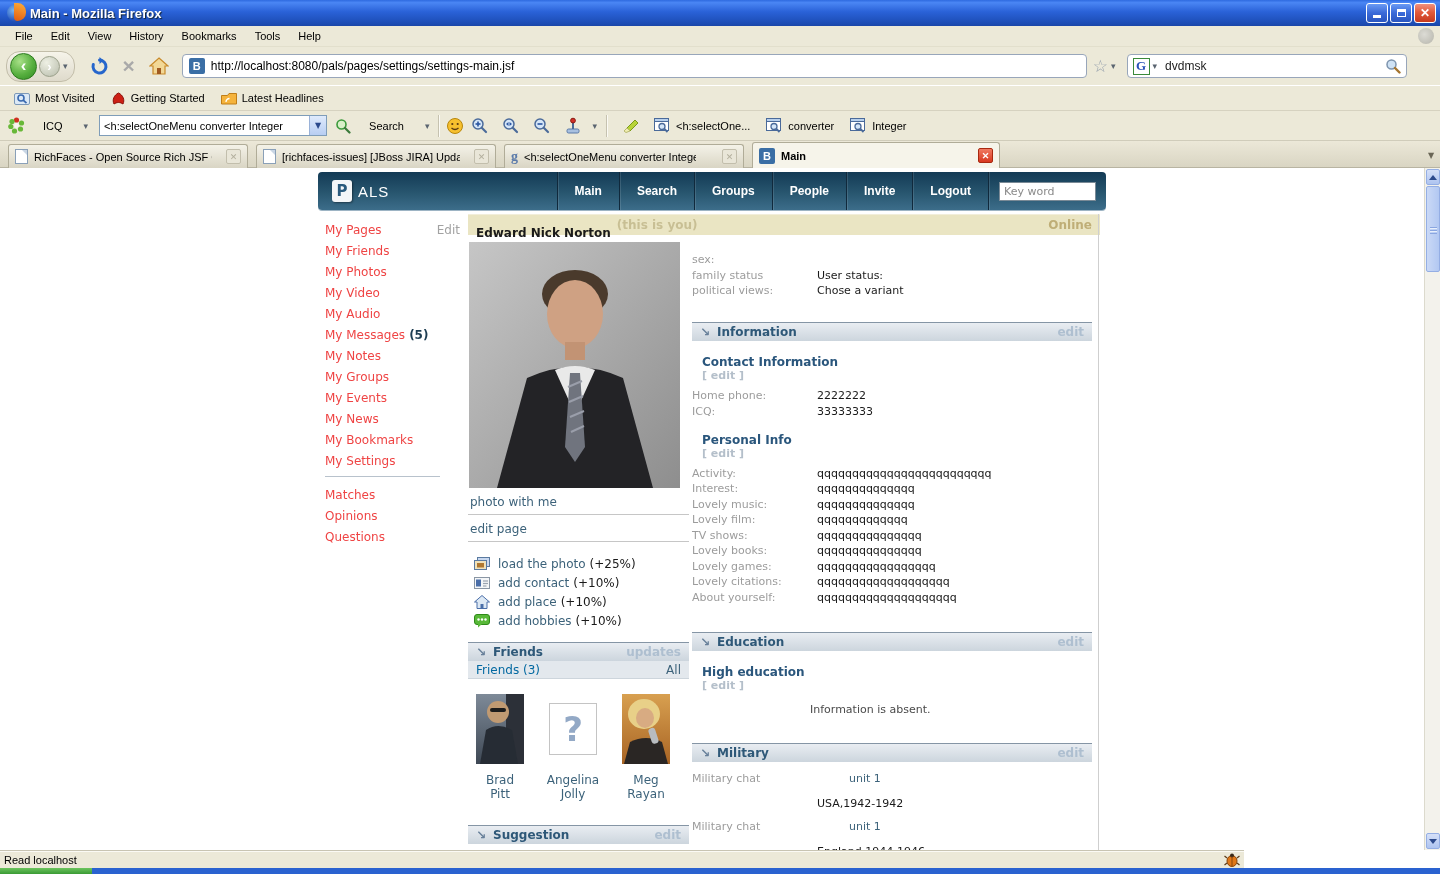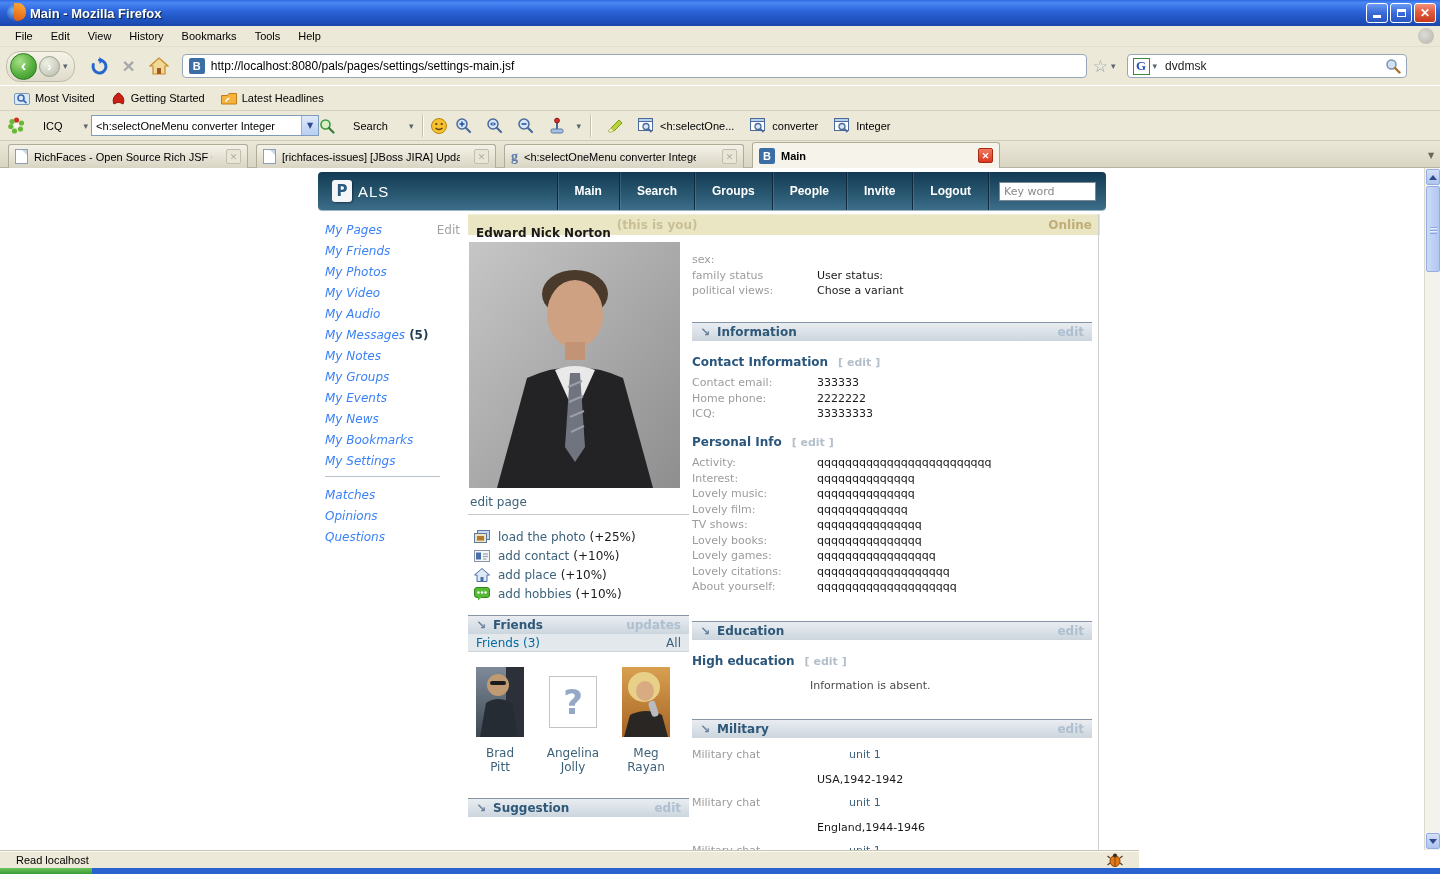--- a/index.html
+++ b/index.html
@@ -59,21 +59,21 @@
 
   
   .bookmarksbar { position:absolute; left:0; top:85px; width:1440px; height:26px; background:#ece9d8;
     display:flex; align-items:center; padding-left:6px; border-top:1px solid #fff; border-bottom:1px solid #d6d2c0; }
   .bm-item { display:flex; align-items:center; gap:5px; padding:2px 8px; color:#000; }
 
   
   .addonbar { position:absolute; left:0; top:111px; width:1440px; height:30px; background:#ece9d8;
     display:flex; align-items:center; padding-left:8px; border-bottom:1px solid #d0ccba; }
   .sep { width:2px; height:22px; border-left:1px solid #c6c2b0; border-right:1px solid #fbfaf4; margin:0 6px; }
-  .combo { width:228px; height:21px; background:#fff; border:1px solid #7f9db9; display:flex; align-items:center; margin:0 0; }
+  .combo { width:228px; height:21px; background:#fff; border:1px solid #7f9db9; display:flex; align-items:center; margin:0 8px; }
   .combo input { border:none; outline:none; flex:1; font-size:11px; font-family:"Liberation Sans",sans-serif; padding-left:4px; background:transparent; }
   .combo-btn { width:17px; height:19px; background:linear-gradient(180deg,#dfeafc,#b8cef2); border-left:1px solid #9ab2d8;
     color:#2c4a8c; font-size:8px; display:flex; align-items:center; justify-content:center; font-family:"DejaVu Sans",sans-serif; }
   .addon-label { margin:0 18px; color:#000; }
   .find-btn { display:flex; align-items:center; gap:5px; margin:0 8px; }
 
   
   .tabbar { position:absolute; left:0; top:141px; width:1440px; height:27px;
     background:linear-gradient(180deg,#ece8d8,#d9d5c3); border-bottom:1px solid #b8b4a2; }
   .tab { position:absolute; top:3px; height:24px; border:1px solid #b0ac98; border-bottom:none; border-radius:3px 3px 0 0;
@@ -103,21 +103,21 @@
   .pals-nav { display:flex; height:100%; align-items:stretch; }
   .pals-nav-item { color:#fff; font-weight:bold; font-size:12px; display:flex; align-items:center; padding:0 17px;
     border-left:1px solid #10293c; box-shadow:inset 1px 0 0 rgba(255,255,255,.12); font-family:"Liberation Sans",sans-serif; }
   .keyword-wrap { display:flex; align-items:center; border-left:1px solid #10293c; box-shadow:inset 1px 0 0 rgba(255,255,255,.12); height:100%; padding:0 10px; }
   .keyword-wrap input { width:97px; height:19px; border:1px solid #7a8a96; font-size:11px; color:#8a8a8a;
     font-family:"DejaVu Sans",sans-serif; padding-left:4px; background:#fff; outline:none; }
 
   
   .sidebar { position:absolute; left:325px; top:56px; width:135px; }
   .side-item { display:flex; align-items:baseline; margin-bottom:8px; line-height:13px; }
-  .side-link { color:#3b82f6; font-size:12px;font-style:italic; }
+  .side-link { color:#ef4444; font-size:12px; }
   .side-badge { font-weight:bold; color:#1d3d52; margin-left:4px; font-size:12px; }
   .side-edit { margin-left:auto; color:#a2a2a2; font-size:12px; }
   .side-divider { border-top:1px solid #b8c2cc; margin:4px 0 12px 0; width:115px; }
 
   
   .profile-bar { position:absolute; left:468px; top:46px; width:632px; height:21px; background:#eae5c3;
     display:flex; align-items:center; padding:0 8px; border-top:1px solid #f2eeda; }
   .profile-name { font-weight:bold; color:#1a1a1a; font-size:12px;margin-top:15px; }
   .profile-note { color:#c8bf94; font-size:12px; font-weight:bold; margin-left:6px; }
   .profile-online { margin-left:auto; color:#bfae77; font-size:12px; font-weight:bold; }
@@ -147,21 +147,21 @@
   .q-box { width:48px; height:52px; background:#fff; border:1px solid #c4c4c4; display:flex; align-items:center; justify-content:center;
     color:#93a9c6; font-size:34px; font-weight:bold; font-family:"DejaVu Sans",sans-serif; }
   .friend-name { margin-top:7px; color:#3c627a; font-size:12px; text-align:center; line-height:14px; }
   .suggestion-box { margin-top:24px; }
 
   
   .right-col { position:absolute; left:692px; top:84px; width:400px; }
   .kv-row { display:flex; line-height:15px; margin-bottom:0.5px; }
   .kv-label { width:125px; color:#9c9c9c; flex:none; }
   .kv-value { color:#1a1a1a; }
-  .sec-title-row { display:flex; align-items:baseline; margin-top:14px; margin-bottom:6px; }
+  .sec-title-row { display:flex; align-items:baseline; margin-top:14px; margin-bottom:6px;flex-direction:column; }
   .sec-title { color:#2a567c; font-weight:bold; font-size:12px; }
   .sec-edit { color:#b4bfca; font-weight:bold; margin-left:10px; }
   .empty-text { color:#4a4a4a; padding-left:118px; margin-top:11px; }
   .mil-row { display:flex; margin-bottom:10px; line-height:13px; }
   .mil-unit { color:#3c627a; display:block;margin-left:32px; }
   .mil-detail { color:#1a1a1a; display:block; margin-top:12px; }
   .frame-line { position:absolute; left:1098px; top:46px; width:1px; height:636px; background:#cfcfcf; }
   .mt-info { margin-top:24px; } .mt-edu { margin-top:27px; } .mt-mil { margin-top:27px; }
   .mil-rows { margin-top:10px; }
 
@@ -171,22 +171,22 @@
     border:1px solid #94aee4; border-radius:2px; display:flex; align-items:center; justify-content:center; }
   .sb-up { top:1px; } .sb-down { bottom:1px; }
   .tri-up { width:0; height:0; border-left:4px solid transparent; border-right:4px solid transparent; border-bottom:5px solid #2c4a8c; }
   .tri-down { width:0; height:0; border-left:4px solid transparent; border-right:4px solid transparent; border-top:5px solid #2c4a8c; }
   .sb-thumb { position:absolute; left:1px; top:18px; width:14px; height:86px; border:1px solid #94aee4; border-radius:2px;
     background:linear-gradient(90deg,#cad9f6,#b2c8f2); }
   .sb-thumb::after { content:""; position:absolute; left:3px; top:38px; width:7px; height:1px;
     box-shadow:0 0 0 #fff, 0 2px 0 #8aa6e0, 0 3px 0 #e8f0fc, 0 5px 0 #8aa6e0, 0 6px 0 #e8f0fc, 0 8px 0 #8aa6e0; }
 
   
-  .statusbar { position:absolute; left:0; top:850px; width:1139px; height:18px; background:#ece9d8;
-    border-top:1px solid #c8c4b2; box-shadow:inset 0 1px 0 #fbfaf4; display:flex; align-items:center; padding:0 16px; }
+  .statusbar { position:absolute; left:0; top:850px; width:1244px; height:18px; background:#ece9d8;
+    border-top:1px solid #c8c4b2; box-shadow:inset 0 1px 0 #fbfaf4; display:flex; align-items:center; padding:0 4px; }
   .status-text { color:#000; font-size:11px; }
   .status-right { margin-left:auto; display:flex; align-items:center; gap:8px; }
   .bottomstrip { position:absolute; left:0; top:868px; width:1440px; height:6px; background:#2a62d0; }
   .bottomstrip .green { position:absolute; left:0; top:0; width:92px; height:6px; background:linear-gradient(180deg,#6cc45e,#3a9a34); }
 
   svg { display:block; }
 </style>
 </head>
 <body>
 
@@ -489,20 +489,23 @@
         <ellipse cx="106" cy="72" rx="28" ry="34" fill="#cfa183"></ellipse>
         <rect x="96" y="100" width="20" height="18" fill="#c29374"></rect>
         <path d="M28 246 L58 136 Q106 114 154 136 L184 246 Z" fill="#232326"></path>
         <path d="M86 128 L106 172 L126 128 Q106 120 86 128 Z" fill="#e9e9e9"></path>
         <path d="M101 131 L111 131 L116 205 L106 220 L96 205 Z" fill="#70747e"></path>
         <line x1="99" y1="145" x2="113" y2="139" stroke="#9a9eaa" stroke-width="2"></line>
         <line x1="100" y1="160" x2="114" y2="154" stroke="#9a9eaa" stroke-width="2"></line>
         <line x1="101" y1="175" x2="115" y2="169" stroke="#9a9eaa" stroke-width="2"></line>
         <line x1="102" y1="190" x2="115" y2="184" stroke="#9a9eaa" stroke-width="2"></line>
       </svg>
+      <div class="plink-row">
+        <span class="plink">photo with me</span>
+      </div>
       <div class="plink-row">
         <span class="plink">edit page</span>
       </div>
       <div class="actions">
         <div class="action-row">
           <svg width="16" height="14" viewBox="0 0 16 14">
             <rect x="3.5" y="0.5" width="12" height="9" fill="#c8d8f0" stroke="#5a7aa0"></rect>
             <rect x="0.5" y="3.5" width="12" height="9" fill="#f0e2ba" stroke="#5a7aa0"></rect>
             <rect x="3" y="6" width="7" height="4.5" fill="#b07830"></rect>
           </svg>
@@ -633,24 +636,20 @@
         <span class="arrow">↘</span>
         <span class="bar-title">Information</span>
         <span class="bar-edit">edit</span>
       </div>
 
       <div class="sec-title-row">
         <span class="sec-title">Contact Information</span>
         <span class="sec-edit">[ edit ]</span>
       </div>
       <div class="kv-row">
-          <span class="kv-label">Contact email:</span>
-          <span class="kv-value">333333</span>
-        </div>
-      <div class="kv-row">
           <span class="kv-label">Home phone:</span>
           <span class="kv-value">2222222</span>
         </div>
       <div class="kv-row">
           <span class="kv-label">ICQ:</span>
           <span class="kv-value">33333333</span>
         </div>
 
       <div class="sec-title-row">
         <span class="sec-title">Personal Info</span>

